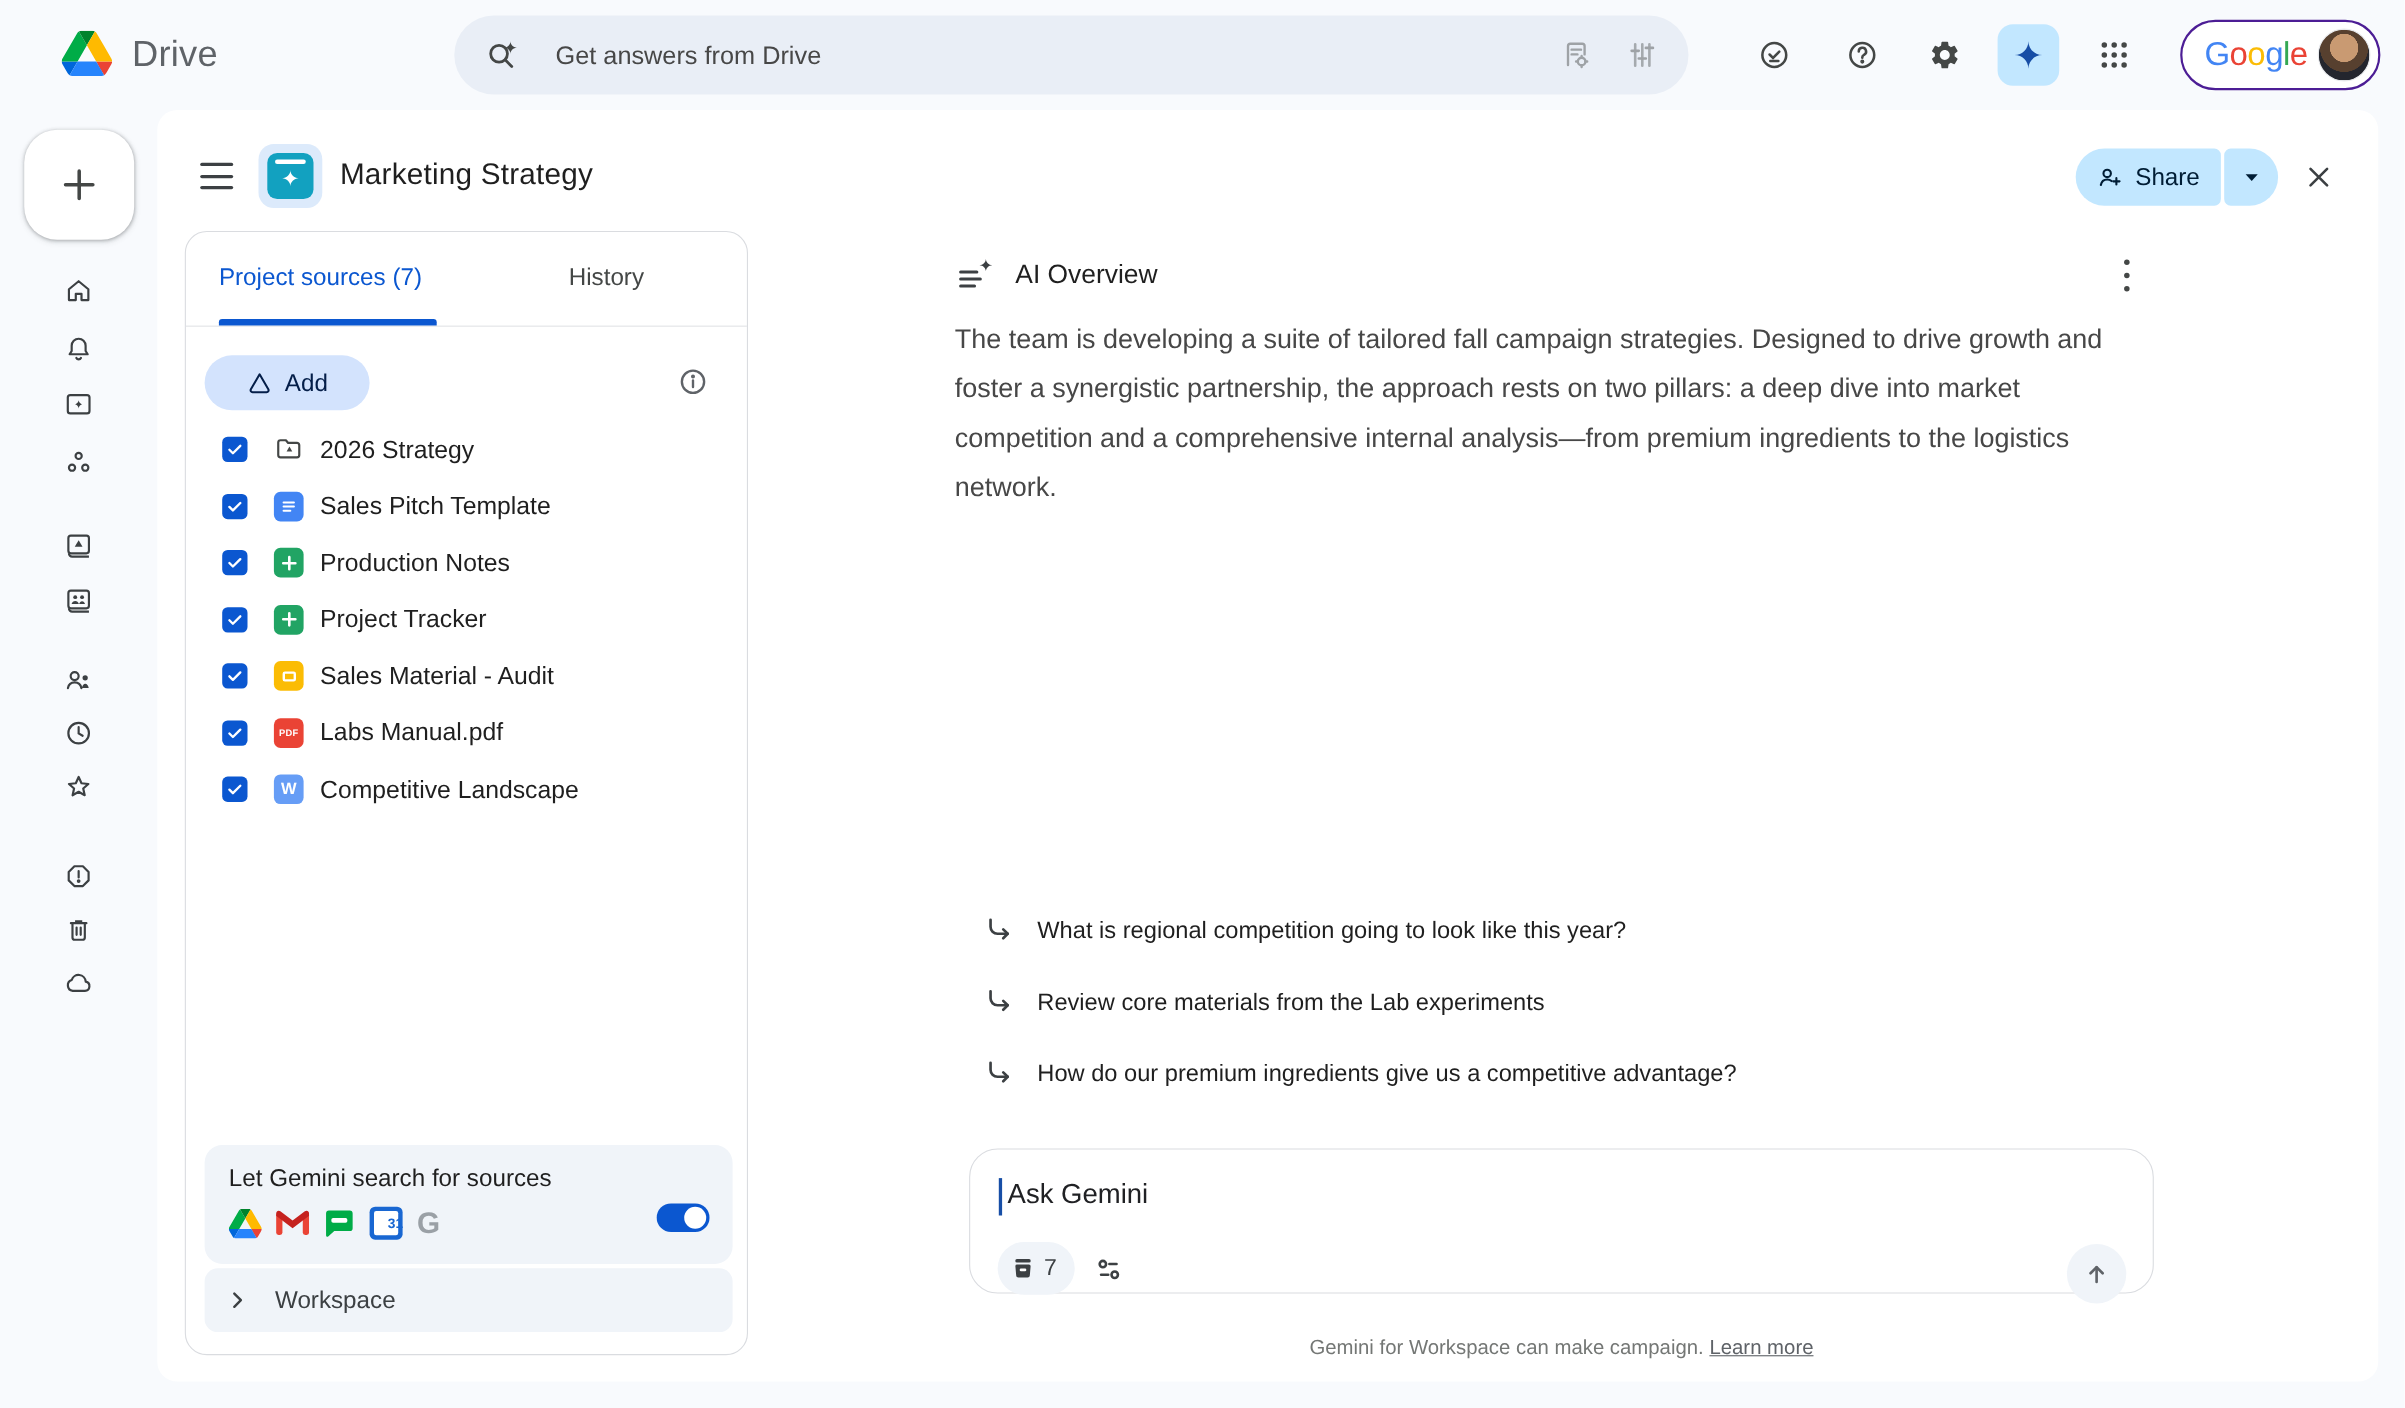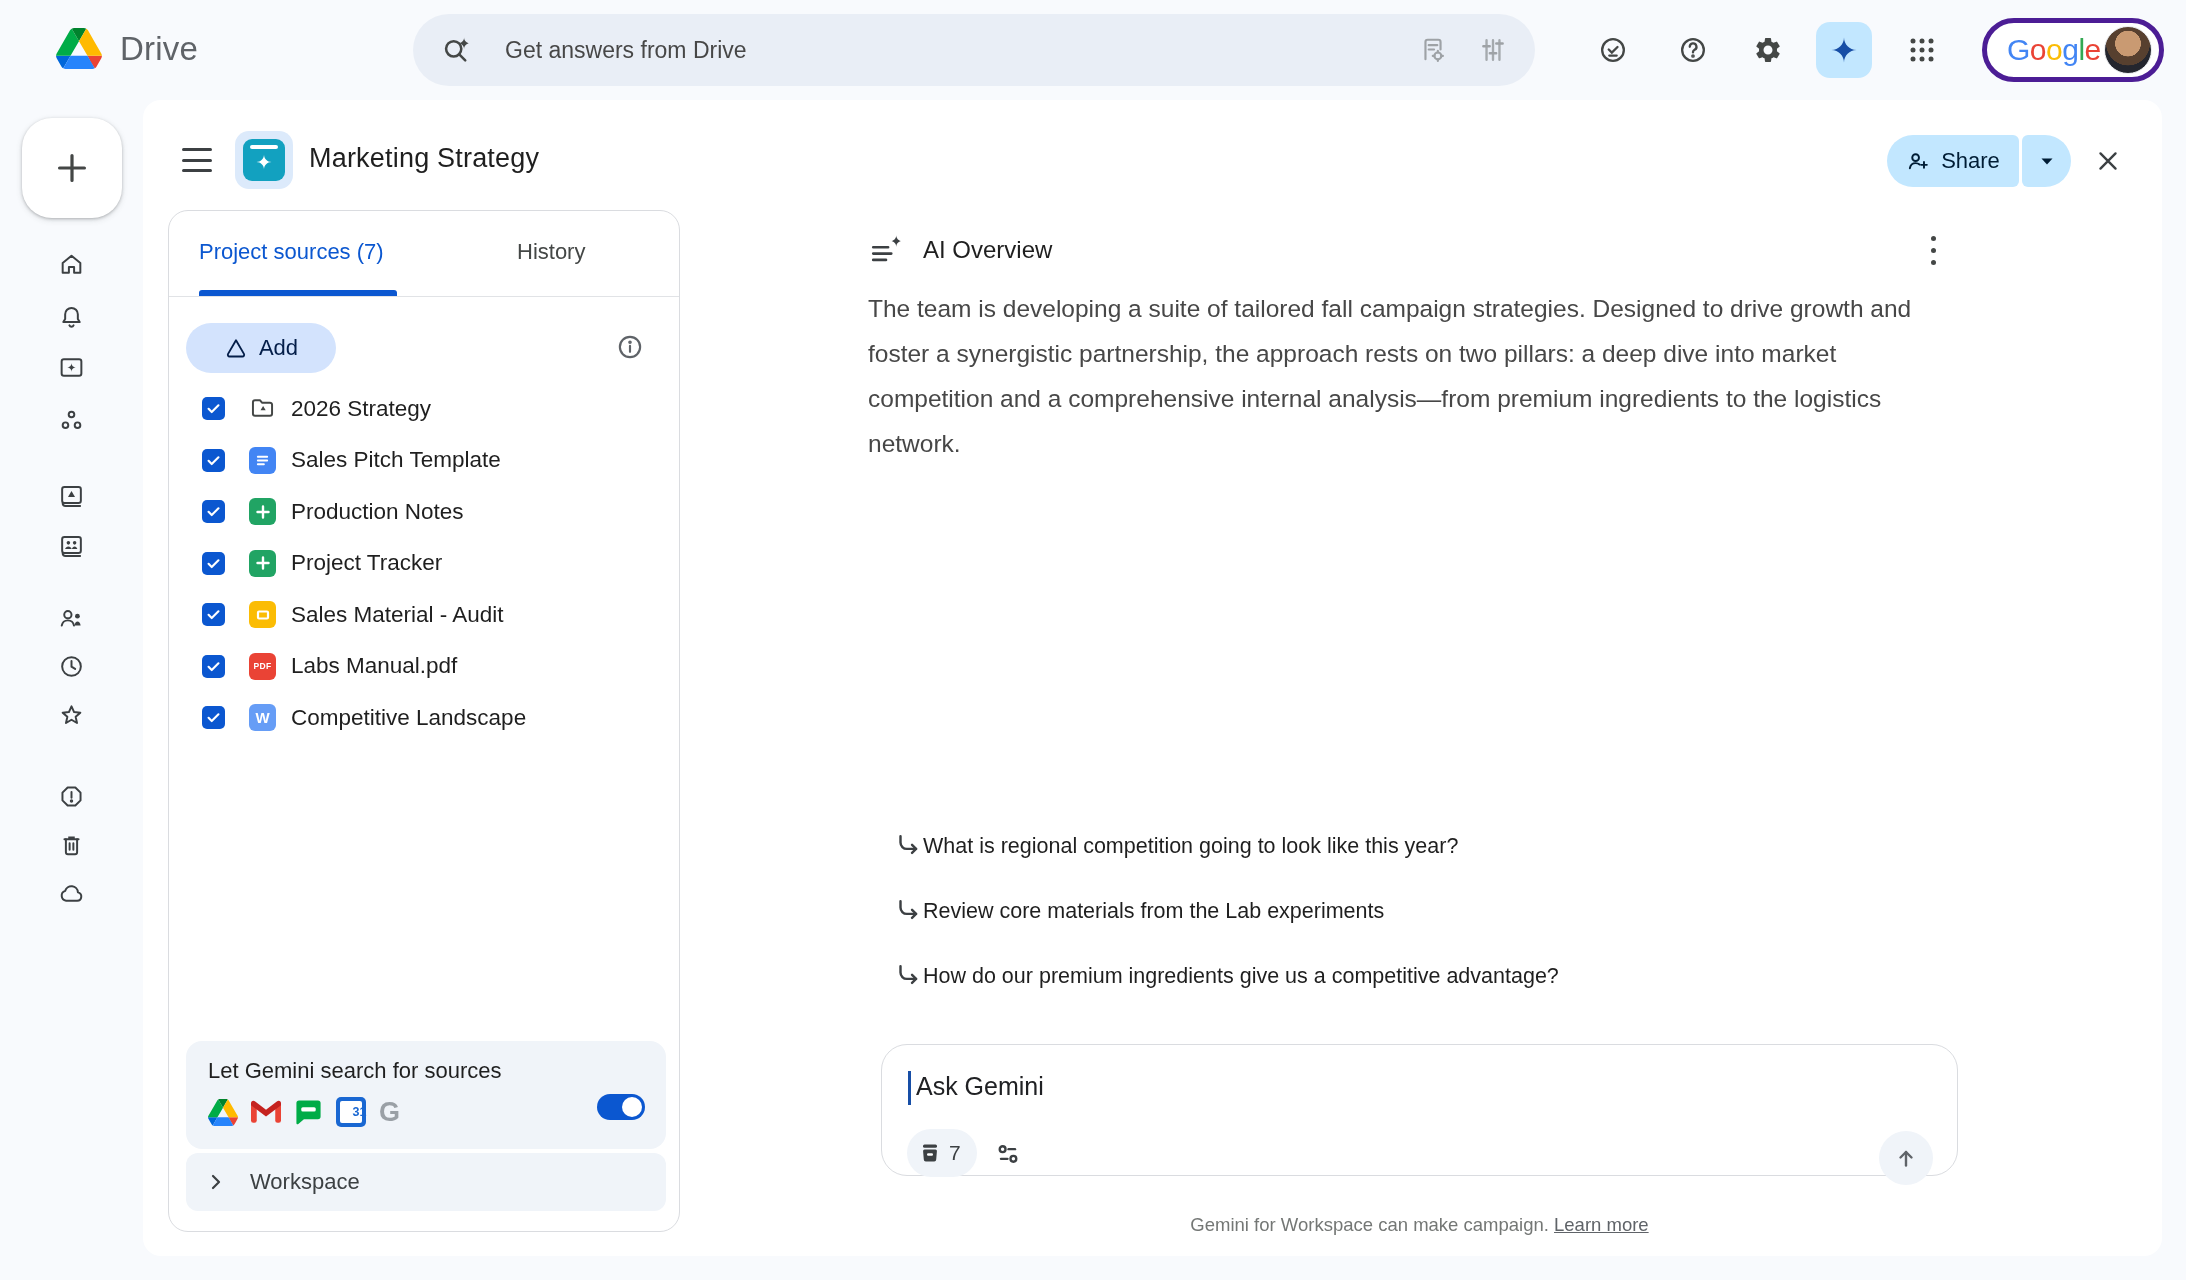--- a/index.html
+++ b/index.html
@@ -11,21 +11,21 @@
   #topbar { position:absolute; left:0; top:0; width:2186px; height:100px; }
   .logo { position:absolute; left:56px; top:28px; display:flex; align-items:center; gap:18px; }
   .logo-text { font-size:33px; color:#5f6368; letter-spacing:0.2px; }
   .searchbar { position:absolute; left:413px; top:14px; width:1122px; height:72px; background:#e9eef6; border-radius:36px; }
   .searchbar .s-icon { position:absolute; left:28px; top:21px; }
   .searchbar .s-ph { position:absolute; left:92px; top:21px; font-size:23px; color:#474747; line-height:30px; }
   .searchbar .s-right1 { position:absolute; right:88px; top:22px; opacity:.45; }
   .searchbar .s-right2 { position:absolute; right:28px; top:22px; opacity:.45; }
   .tb-btn { position:absolute; width:48px; height:48px; top:26px; display:flex; align-items:center; justify-content:center; border-radius:50%; }
   .gem-btn { position:absolute; left:1816px; top:22px; width:56px; height:56px; background:#c2e7ff; border-radius:14px; display:flex; align-items:center; justify-content:center; }
-  .gpill { position:absolute; left:1982px; top:18px; width:182px; height:64px; background:#fff; border:5px solid #4c1d95; border-radius:32px; display:flex; align-items:center; }
+  .gpill { position:absolute; left:1982px; top:18px; width:182px; height:64px; background:#fff; border:2px solid #4c1d95; border-radius:32px; display:flex; align-items:center; }
   .gword { font-size:30px; font-weight:500; letter-spacing:-0.5px; margin-left:20px; }
   .avatar { width:48px; height:48px; border-radius:50%; margin-left:auto; margin-right:7px;
     background: radial-gradient(circle at 50% 36%, #c99a72 0 34%, #57402f 35% 58%, #24262e 59%);
     border:1px solid #e8eaed; }
 
   
   #rail { position:absolute; left:0; top:0; width:143px; height:1280px; }
   .newbtn { position:absolute; left:22px; top:118px; width:100px; height:100px; background:#fff; border-radius:30px;
     box-shadow:0 1px 3px rgba(60,64,67,.3), 0 2px 6px rgba(60,64,67,.15); display:flex; align-items:center; justify-content:center; }
   .rail-ic { position:absolute; left:51px; width:40px; height:40px; display:flex; align-items:center; justify-content:center; }
@@ -72,21 +72,21 @@
   .cal-ic { width:30px; height:30px; background:#1967d2; border-radius:5px; display:flex; align-items:center; justify-content:center; }
   .cal-ic .in { width:22px; height:22px; background:#fff; border-radius:2px; font-size:12.5px; font-weight:700; color:#1967d2; display:flex; align-items:center; justify-content:center;padding-left:17px; }
   .g-gray { font-size:27px; font-weight:700; color:#9aa0a6; line-height:30px; }
 
   
   .ai-head-ic { position:absolute; left:725px; top:133px; }
   .ai-title { position:absolute; left:780px; top:136px; font-size:24px; font-weight:500; color:#1f1f1f; }
   .kebab { position:absolute; left:1770px; top:130px; width:40px; height:40px; display:flex; flex-direction:column; align-items:center; justify-content:center; gap:7px; }
   .kebab i { width:5px; height:5px; border-radius:50%; background:#444746; }
   .ai-body { position:absolute; left:725px; top:186px; width:1074px; font-size:24.5px; line-height:45px; color:#474747; }
-  .q-row { position:absolute; left:750px; display:flex; align-items:center; gap:0; height:34px; }
+  .q-row { position:absolute; left:750px; display:flex; align-items:center; gap:20px; height:34px; }
   .q-row span { font-size:21.5px; color:#1f1f1f; }
   .ask-card { position:absolute; left:738px; top:944px; width:1077px; height:132px; border:1.5px solid #dadce0; border-radius:26px; background:#fff; }
   .caret { position:absolute; left:26px; top:26px; width:2.5px; height:34px; background:#174ea6; }
   .ask-ph { position:absolute; left:34px; top:27px; font-size:25px; color:#202124; }
   .src-chip { position:absolute; left:25px; top:84px; height:48px; padding:0 16px 0 12px; background:#f0f4f9; border-radius:24px; display:flex; align-items:center; gap:8px; }
   .src-chip span { font-size:21px; color:#3c4043; }
   .tune2 { position:absolute; left:112px; top:95px; }
   .send-btn { position:absolute; right:24px; top:86px; width:54px; height:54px; border-radius:50%; background:#f0f4f9; display:flex; align-items:center; justify-content:center; }
   .disclaimer { position:absolute; left:738px; top:1114px; width:1077px; text-align:center; font-size:18.5px; color:#747775; }
   .disclaimer .lm { color:#5f6368; text-decoration:underline; font-weight:500; }

